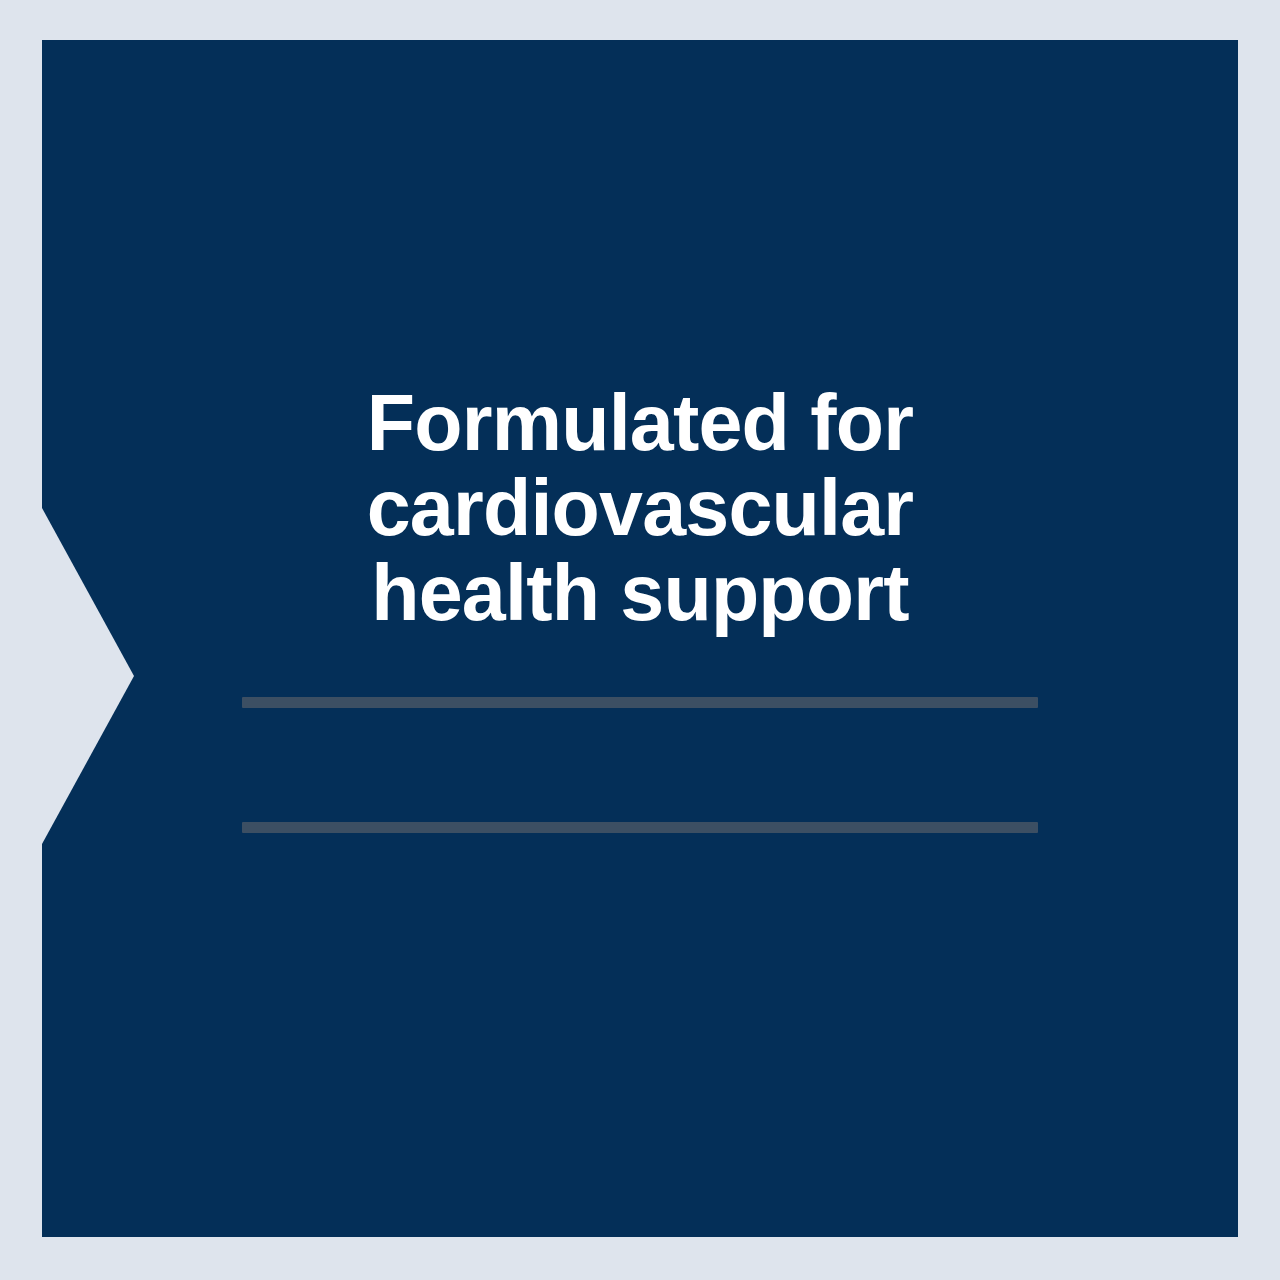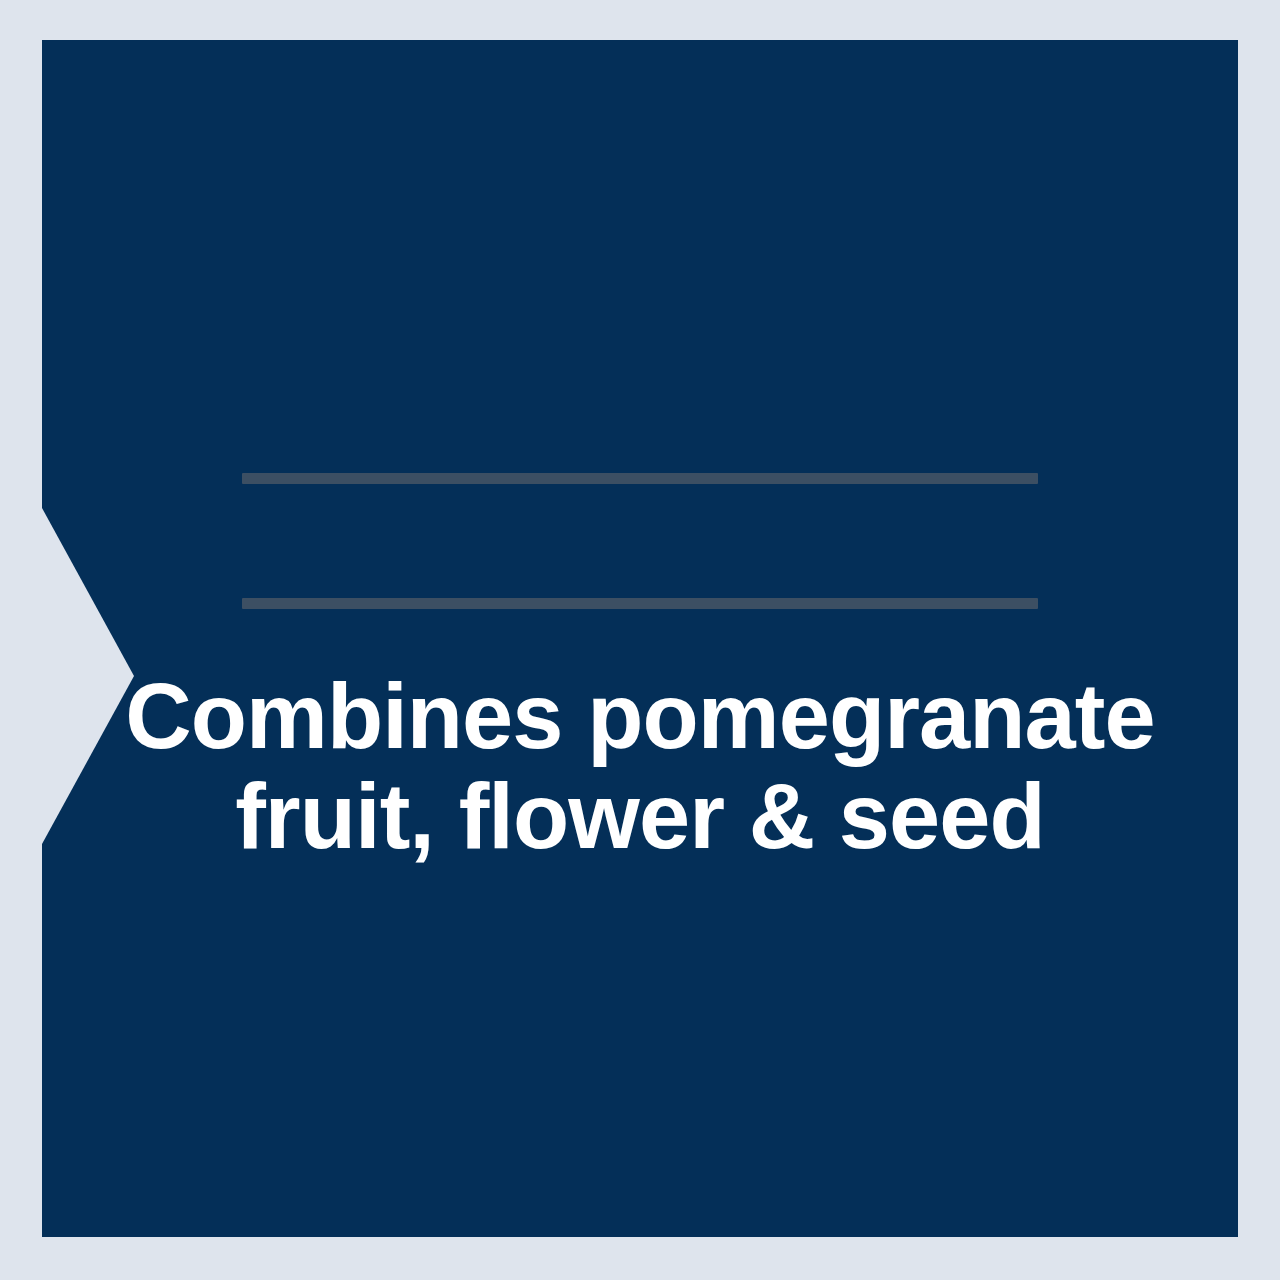--- a/index.html
+++ b/index.html
@@ -99,32 +99,33 @@
 
     <div class="chevron-notch">
       <svg viewBox="0 0 100 350" preserveAspectRatio="none" aria-hidden="true">
         <path d="M 0,0 L 0,350 L -40,350 L -40,0 Z" fill="#dee4ed"></path>
         <path d="M 0,8 L 92,176 L 0,344 L -60,344 L -60,8 Z" fill="#dee4ed"></path>
       </svg>
     </div>
 
     <div class="content">
 
+      <p class="claim claim-1">Formulated for
+cardiovascular
+health support</p>
 
       <div class="gap-a"></div>
 
       <div class="divider"></div>
 
       <div class="gap-b"></div>
 
 
       <div class="gap-c"></div>
 
       <div class="divider"></div>
 
       <div class="gap-d"></div>
 
-      <p class="claim claim-3">Combines pomegranate
-fruit, flower &amp; seed</p>
 
     </div>
   </div>
 </div>
 
 </body></html>

